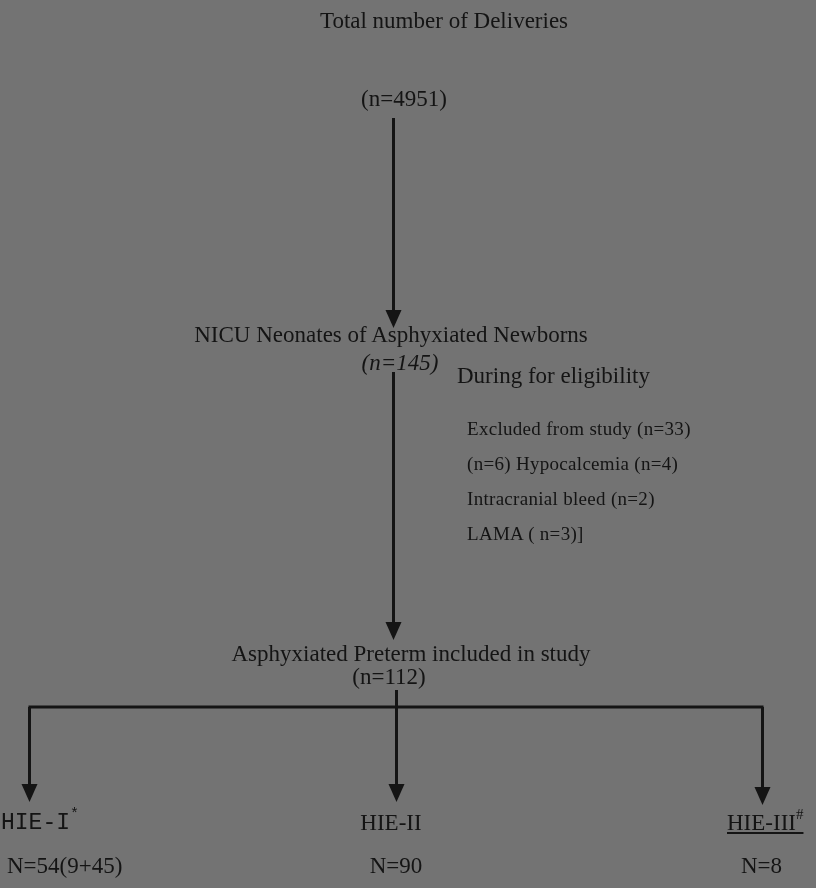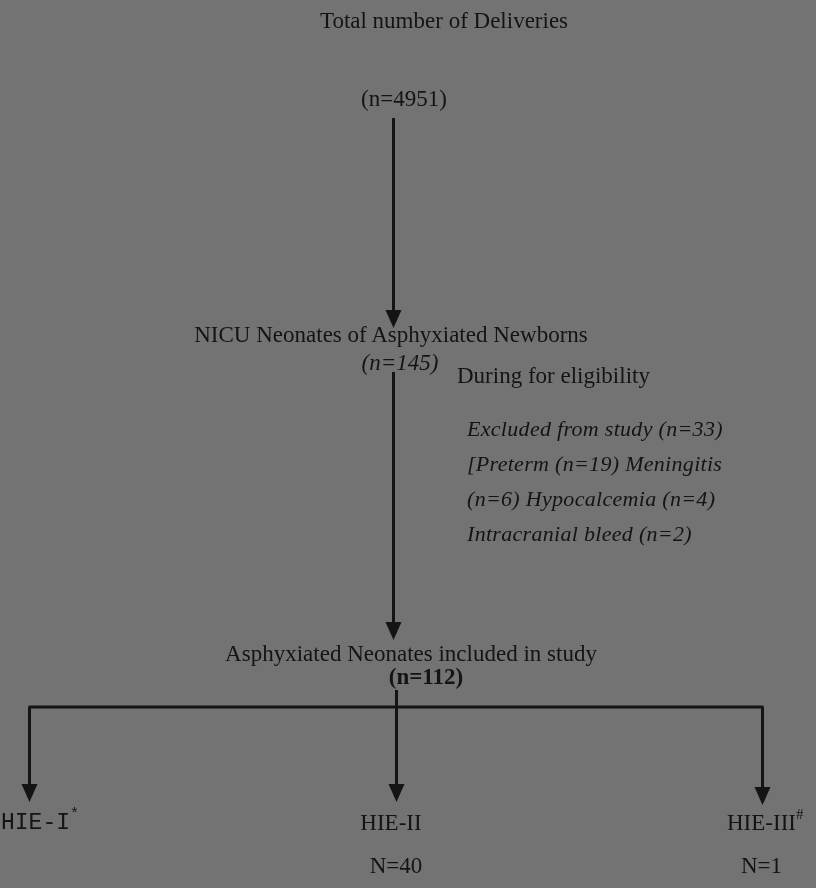--- a/index.html
+++ b/index.html
@@ -18,25 +18,24 @@
     white-space: nowrap;
     font-size: 23px;
     line-height: 1.18;
     color: #141414;
   }
   .centered { transform: translateX(-50%); }
   .excluded-block {
     position: absolute;
     left: 467px;
     top: 411px;
-    font-size: 22px;
+    font-size: 19px;
     line-height: 35px;
     letter-spacing: 0.3px;
     white-space: nowrap;
-    font-style: italic;
   }
   .flow-svg {
     position: absolute;
     left: 0; top: 0;
     width: 816px; height: 888px;
   }
   sup.marker {
     font-size: 15px;
     position: relative;
     top: -2px;
@@ -71,29 +70,30 @@
 
   <div class="txt centered" style="left:404px; top:85px;">(n=4951)</div>
 
   <div class="txt centered" style="left:391px; top:321px;">NICU Neonates of Asphyxiated Newborns</div>
   <div class="txt centered" style="left:400px; top:349px;font-style:italic;">(n=145)</div>
 
   <div class="txt" style="left:457px; top:362px;">During for eligibility</div>
 
   <div class="excluded-block">
     <div>Excluded from study (n=33)</div>
-    <div>[Preterm (n=19) Meningitis</div>
     <div>(n=6) Hypocalcemia (n=4)</div>
     <div>Intracranial bleed (n=2)</div>
+    <div>LAMA ( n=3)]</div>
   </div>
 
-  <div class="txt centered" style="left:411px; top:640px;">Asphyxiated Neonates included in study</div>
-  <div class="txt centered" style="left:426px; top:663px;font-weight:bold;">(n=112)</div>
+  <div class="txt centered" style="left:411px; top:640px;">Asphyxiated Preterm included in study</div>
+  <div class="txt centered" style="left:389px; top:663px;">(n=112)</div>
 
   <div class="txt" style="left:1px; top:808px;font-family:Liberation Mono, monospace;"><span>HIE-I</span><sup class="marker">*</sup></div>
+  <div class="txt" style="left:7px; top:852px;">N=54(9+45)</div>
 
   <div class="txt centered" style="left:391px; top:808px;"><span>HIE-II</span><sup class="marker"></sup></div>
-  <div class="txt centered" style="left:396px; top:852px;">N=40</div>
+  <div class="txt centered" style="left:396px; top:852px;">N=90</div>
 
-  <div class="txt" style="left:727px; top:808px;"><span>HIE-III</span><sup class="marker">#</sup></div>
-  <div class="txt" style="left:741px; top:852px;">N=1</div>
+  <div class="txt" style="left:727px; top:808px;text-decoration:underline;"><span>HIE-III</span><sup class="marker">#</sup></div>
+  <div class="txt" style="left:741px; top:852px;">N=8</div>
 
 </div>
 
 </body></html>

